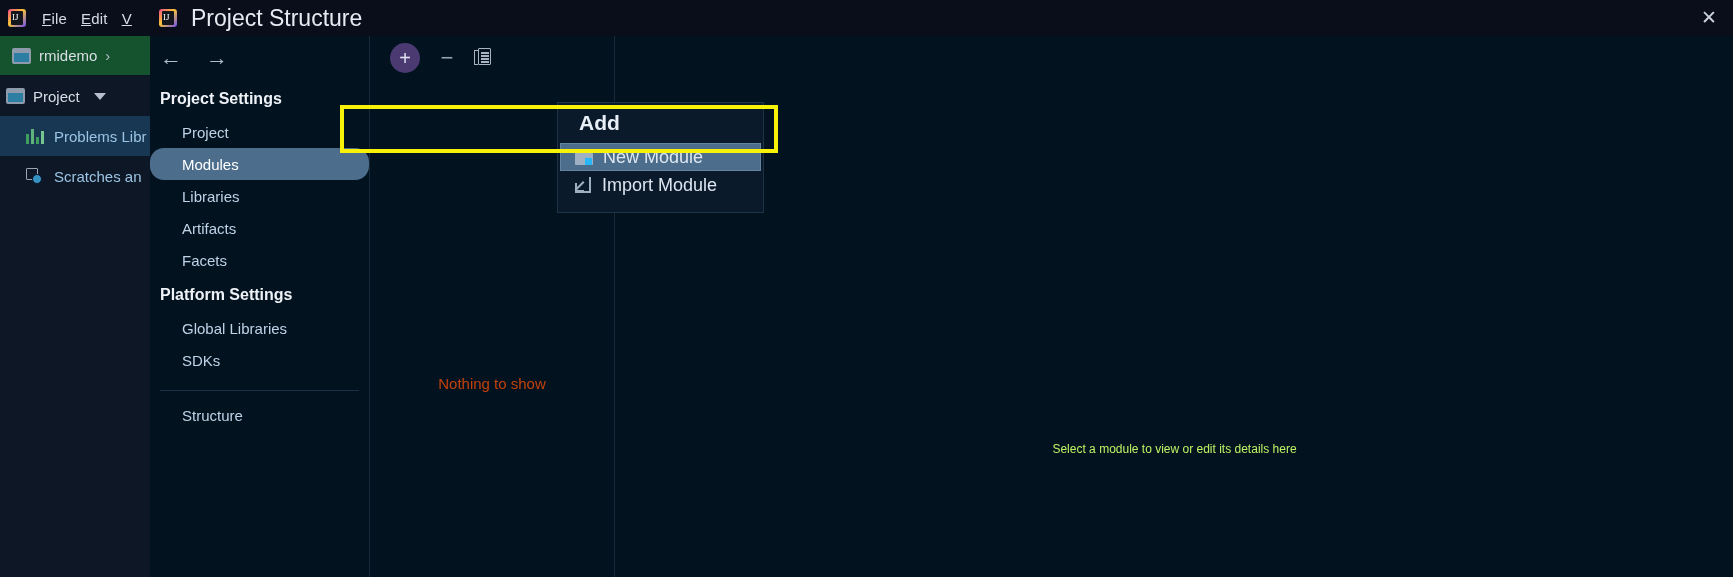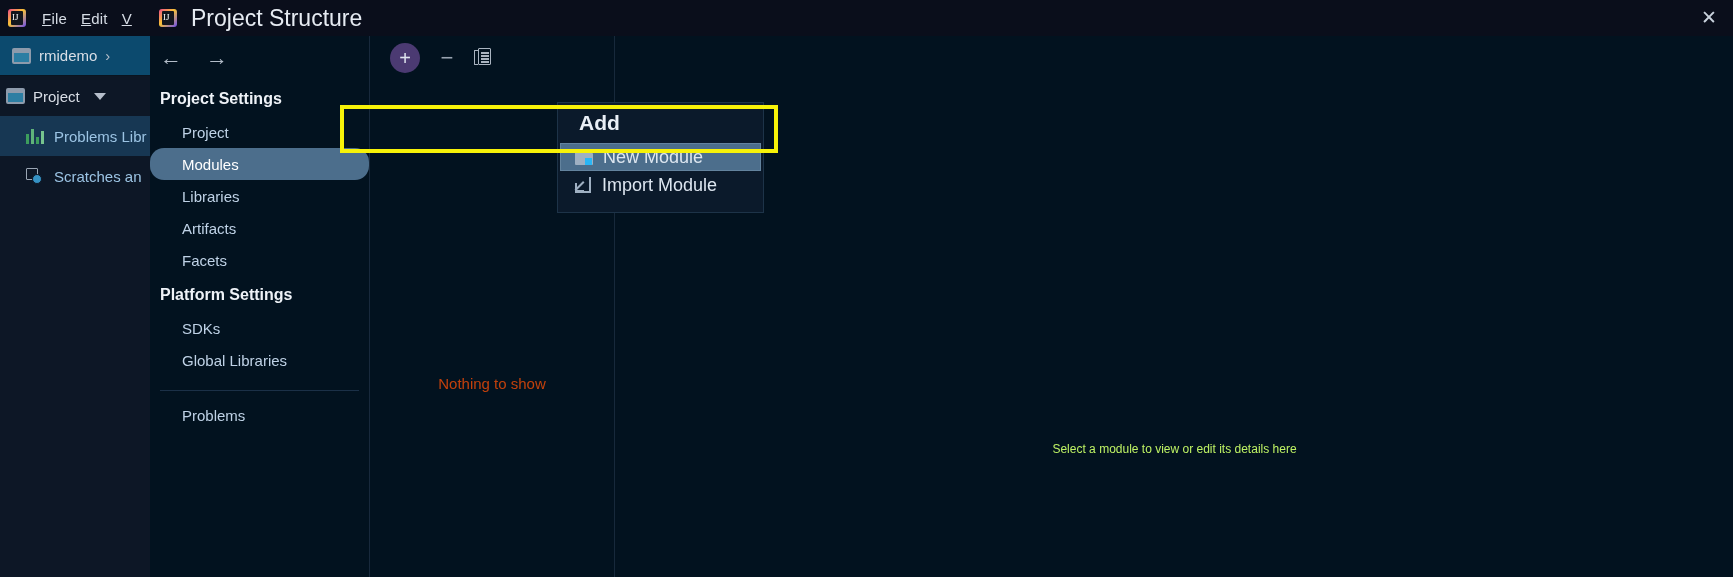--- a/index.html
+++ b/index.html
@@ -35,21 +35,21 @@
   }
   .menu-item .mn { text-decoration: underline; }
 
   .ide-tree {
     position: absolute; left: 0; top: 36px; width: 150px; bottom: 0;
     background: #0d1726;
   }
   .crumb-row {
     height: 40px; display: flex; align-items: center; gap: 8px; padding-left: 12px;
     color: #d9dee6; font-size: 15px; border-bottom: 1px solid #0a1420;
-    background: #0c4a6e;
+    background: #14532d;
   }
   .mod-icon {
     width: 19px; height: 16px; flex: 0 0 auto; border: 2px solid #8d9bac;
     border-radius: 2px; background: #2c7ea3; position: relative;
   }
   .mod-icon::after {
     content: ""; position: absolute; left: 0; right: 0; top: 0; height: 3px;
     background: #8d9bac;
   }
   .chev-right { color: #b6bfcb; font-size: 15px; }
@@ -267,25 +267,25 @@
         </div>
 
         <div class="nav-head">Project Settings</div>
         <div class="nav-item">Project</div>
         <div class="nav-item sel">Modules</div>
         <div class="nav-item">Libraries</div>
         <div class="nav-item">Artifacts</div>
         <div class="nav-item">Facets</div>
 
         <div class="nav-head">Platform Settings</div>
+        <div class="nav-item">Global Libraries</div>
         <div class="nav-item">SDKs</div>
-        <div class="nav-item">Global Libraries</div>
 
         <div class="nav-sep"></div>
-        <div class="nav-item">Problems</div>
+        <div class="nav-item">Structure</div>
       </div>
 
       <div class="modcol">
         <div class="modtoolbar">
           <span class="plus-btn">+</span>
           <span class="minus-btn">−</span>
           <span class="copy-btn">
               <span class="a"></span>
               <span class="b"></span>
             </span>

